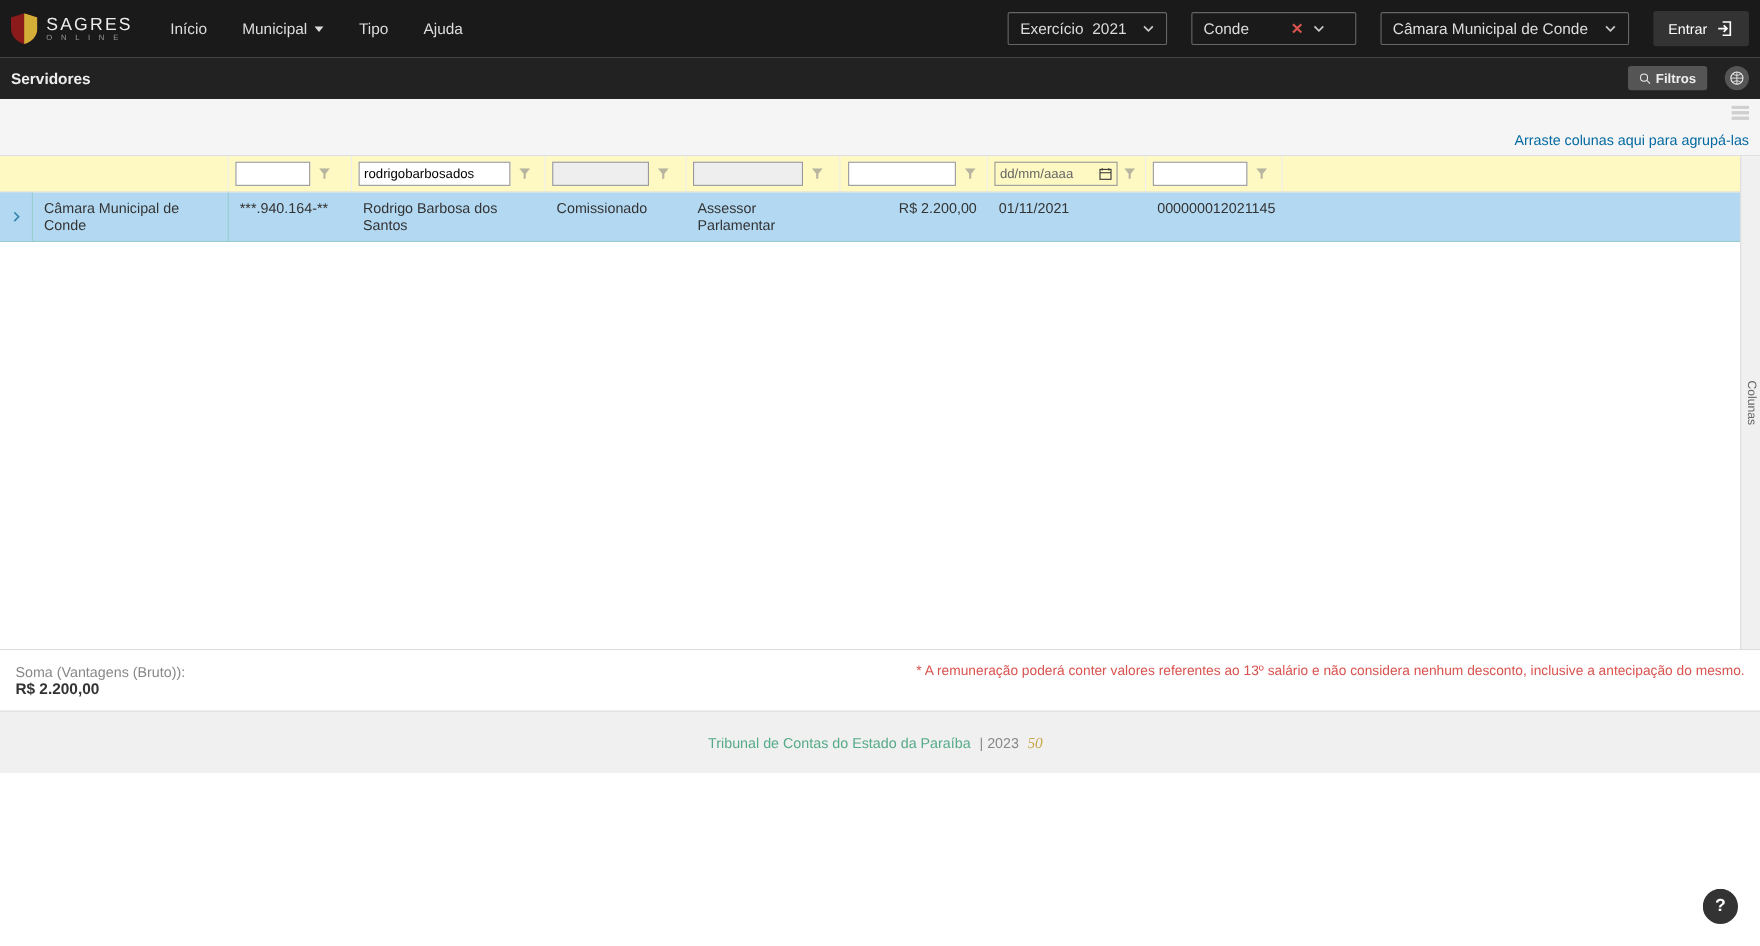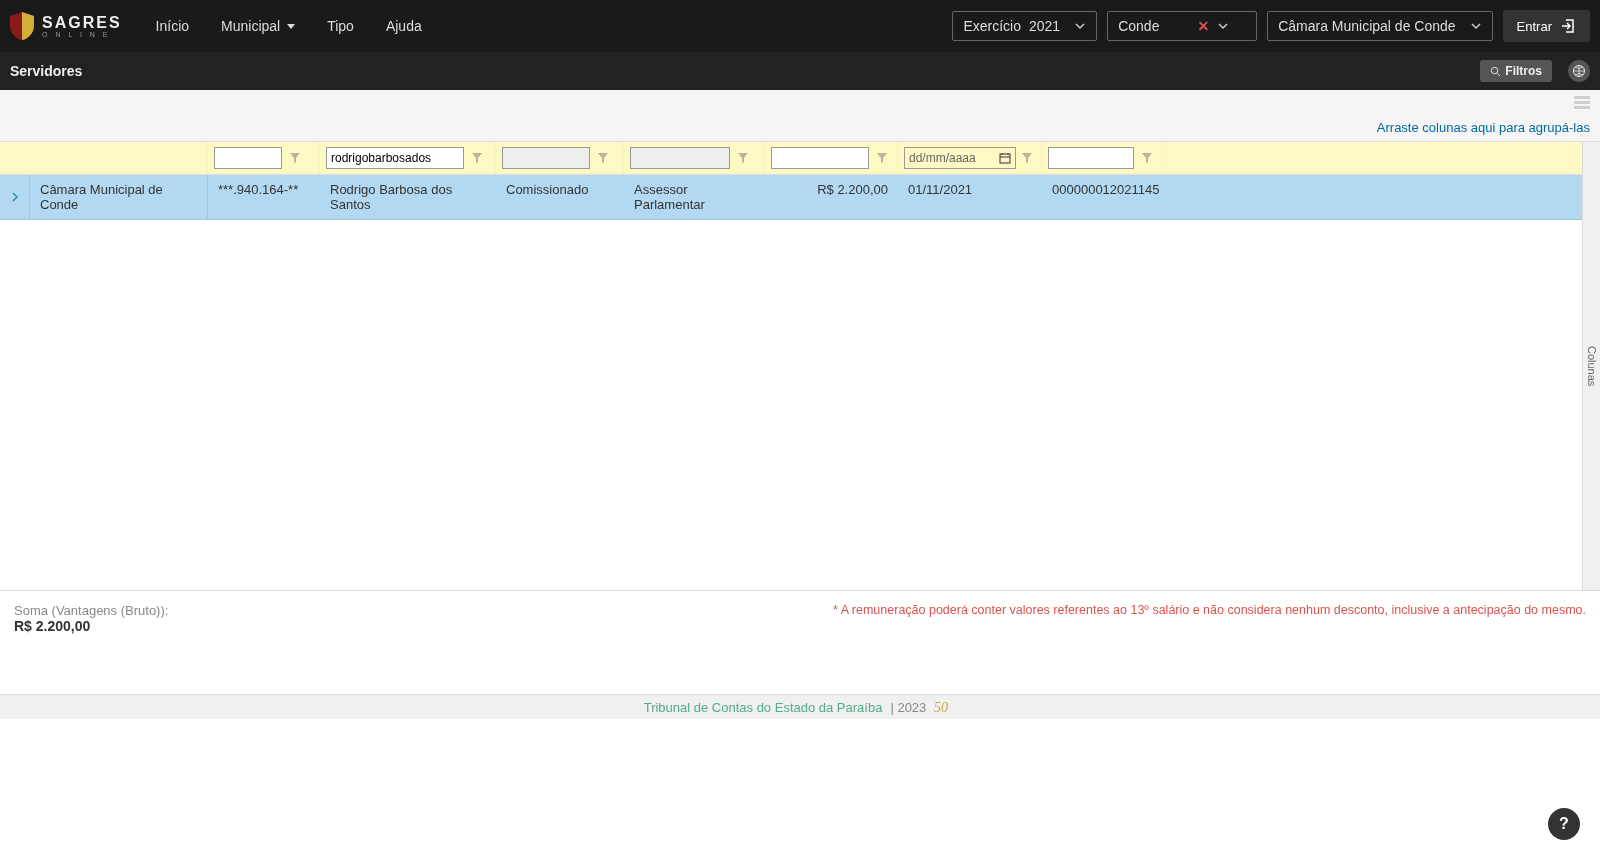--- a/index.html
+++ b/index.html
@@ -2,26 +2,26 @@
 <html><head>
 <meta charset="utf-8">
 <style>
 * { margin: 0; padding: 0; box-sizing: border-box; }
 body { font-family: -apple-system, BlinkMacSystemFont, "Segoe UI", Arial, sans-serif; font-size: 13px; color: #333; background: #fff; }
 
 
 .topnav { background: #1a1a1a; height: 52px; display: flex; align-items: center; padding: 0 10px; }
 .logo { display: flex; align-items: center; gap: 8px; margin-right: 20px; }
 .logo-shield { width: 24px; height: 28px; }
-.logo-text { color: #eee; font-size: 16px; font-weight: 700; letter-spacing: 2px; line-height: 1; }
+.logo-text { color: #eee; font-size: 16px; font-weight: 400; letter-spacing: 2px; line-height: 1; }
 .logo-sub { color: #999; font-size: 7px; letter-spacing: 3px; display: block; }
 .nav-items { display: flex; gap: 4px; }
 .nav-item { color: #ddd; padding: 8px 14px; cursor: pointer; font-size: 14px; display: flex; align-items: center; gap: 4px; }
 .caret-down { width: 0; height: 0; border-left: 4px solid transparent; border-right: 4px solid transparent; border-top: 5px solid #ddd; margin-left: 3px; }
-.nav-right { margin-left: auto; display: flex; gap: 10px; align-items: center; }
+.nav-right { margin-left: auto; display: flex; gap: 22px; align-items: center; }
 .selector { border: 1px solid #666; color: #ddd; padding: 6px 10px; display: flex; align-items: center; gap: 8px; cursor: pointer; font-size: 14px; border-radius: 2px; }
 .selector .chev { margin-left: 6px; }
 .chev-svg { width: 12px; height: 12px; }
 .x-red { color: #d9534f; font-weight: bold; margin-left: 30px; }
 .btn-entrar { background: #333; color: #fff; padding: 8px 14px; display: flex; align-items: center; gap: 8px; cursor: pointer; font-size: 13px; border-radius: 3px; }
 .login-icon { width: 16px; height: 16px; }
 
 
 .subheader { background: #222; color: #eee; height: 38px; display: flex; align-items: center; padding: 0 10px; font-size: 14px; font-weight: 600; }
 .subheader-right { margin-left: auto; display: flex; gap: 16px; align-items: flex-start; }
@@ -66,21 +66,21 @@
 
 .grid-body-empty { height: 370px; }
 
 
 .summary-bar { border-top: 1px solid #ddd; padding: 12px 14px; display: flex; align-items: flex-start; background: #fff; }
 .sum-left { color: #888; font-size: 13px; }
 .sum-value { color: #333; font-weight: 600; font-size: 14px; }
 .sum-note { margin-left: auto; color: #d9534f; font-size: 12.5px; }
 
 
-.page-footer { background: #f0f0f0; border-top: 1px solid #ddd; padding: 2px; text-align: center; color: #888; font-size: 13px; display: flex; align-items: center; justify-content: center; gap: 8px; margin-top: 48px; }
+.page-footer { background: #f0f0f0; border-top: 1px solid #ddd; padding: 18px; text-align: center; color: #888; font-size: 13px; display: flex; align-items: center; justify-content: center; gap: 8px; }
 .footer-link { color: #5a8; }
 .anniv-icon { width: 22px; height: 20px; }
 
 .help-fab { position: fixed; bottom: 20px; right: 20px; width: 32px; height: 32px; background: #333; color: #fff; border-radius: 50%; display: flex; align-items: center; justify-content: center; font-size: 16px; font-weight: bold; cursor: pointer; }
 </style>
 </head>
 <body>
 
 <div class="topnav">
   <div class="logo">

